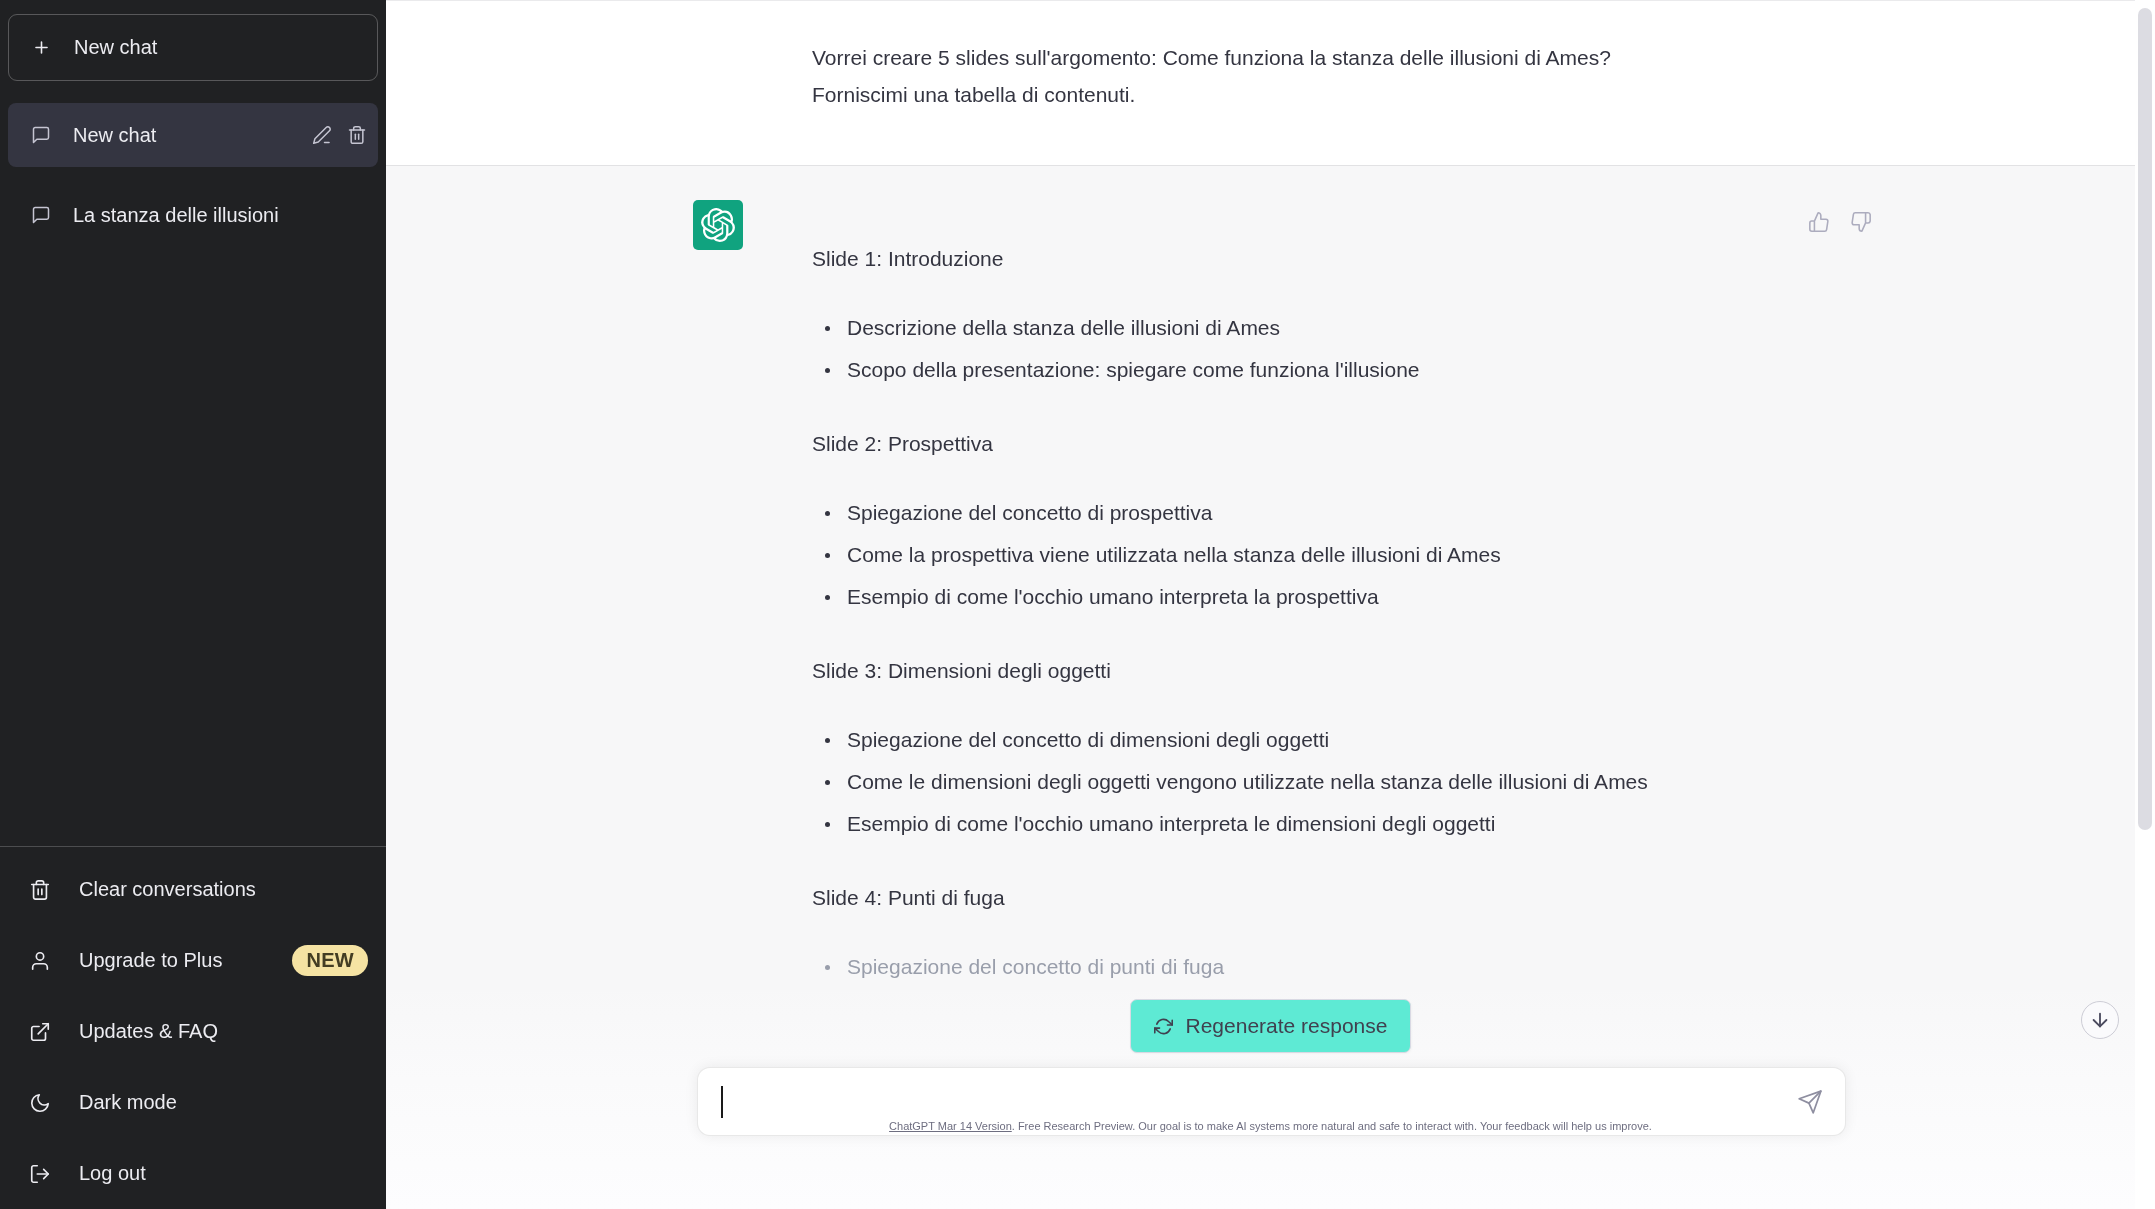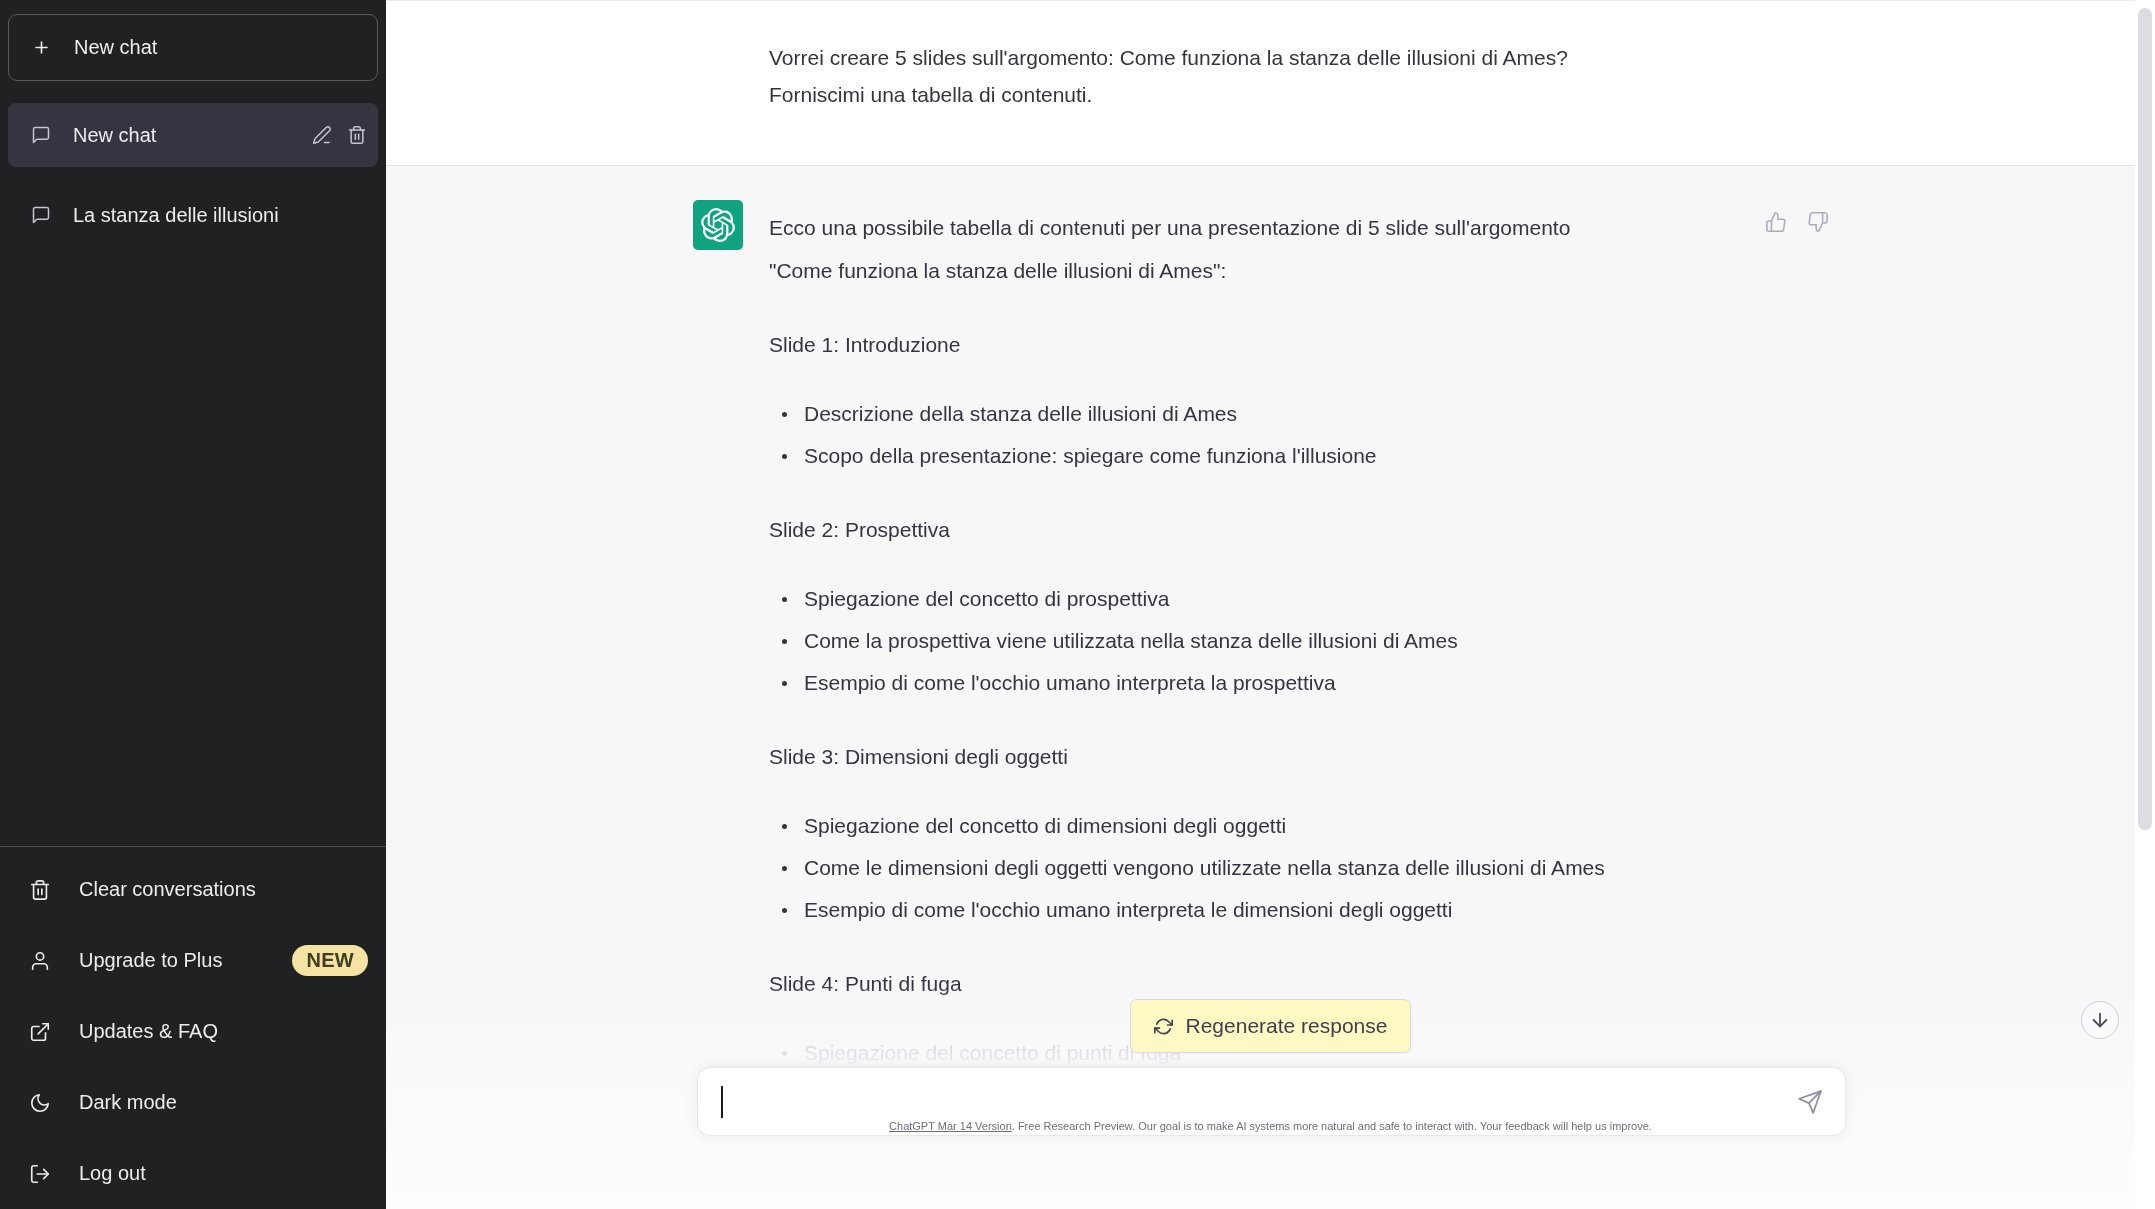--- a/index.html
+++ b/index.html
@@ -48,21 +48,21 @@
   .row { display:flex; padding-left:307px; }
   .user-row {
     background:#ffffff; height:166px; padding-top:36px;
     border-top:1px solid #eaeaec; border-bottom:1px solid #e2e2e4;
   }
   .assistant-row { background:#f7f7f8; padding-top:34px; padding-bottom:40px; }
   .gutter { width:50px; flex:none; margin-right:26px; }
   .avatar { width:50px; height:50px; border-radius:5px; }
   .user-avatar { background:transparent; }
   .gpt-avatar { background:#10a37f; display:flex; align-items:center; justify-content:center; }
-  .msg-content { width:960px; color:#343541; font-size:21px; }
+  .msg-content { width:960px; color:#343541; font-size:21px;margin-left:43px; }
   .user-text { line-height:37px; padding-top:2px; }
   .assistant-text { padding-top:6px; }
   .assistant-text p { margin:0; line-height:43px; }
   .assistant-text h3 { margin:31px 0 0; font-size:21px; font-weight:normal; line-height:43px; }
   .assistant-text ul { margin:27px 0 0; padding:0 0 0 35px; list-style:none; }
   .assistant-text li { position:relative; line-height:42px; }
   .assistant-text li::before {
     content:""; position:absolute; left:-22px; top:19px; width:5px; height:5px;
     border-radius:50%; background:#343541;
   }
@@ -72,21 +72,21 @@
   .icon-btn { background:none; border:none; padding:0; color:#acacbe; cursor:pointer; height:24px; }
 
   
   .bottom-fade {
     position:absolute; left:0; right:0; top:985px; height:224px; pointer-events:none;
     background:linear-gradient(180deg, rgba(247,247,248,0) 0%, rgba(250,250,251,0.85) 35%, #fbfbfc 60%, #fdfdfe 100%);
   }
   .regen-btn {
     position:absolute; top:999px; left:50%; transform:translateX(-50%);
     height:54px; padding:0 23px; display:flex; align-items:center; gap:13px;
-    background:#fef9c3; border:1px solid #d9d9e3; border-radius:7px; color:#40414f;
+    background:#5eead4; border:1px solid #d9d9e3; border-radius:7px; color:#40414f;
     font-size:21px; cursor:pointer; font-family:inherit; box-shadow:0 1px 2px rgba(0,0,0,0.03);
   }
   .composer {
     position:absolute; top:1067px; left:311px; width:1149px; height:69px;
     background:#fff; border:1px solid rgba(0,0,0,0.09); border-radius:13px;
     box-shadow:0 0 14px rgba(0,0,0,0.07);
   }
   .composer input {
     position:absolute; inset:0; border:none; outline:none; background:transparent;
     font-size:21px; padding:0 70px 0 28px; color:#343541; caret-color:transparent; font-family:inherit;
@@ -236,24 +236,20 @@
         <div class="avatar gpt-avatar">
           <span>
             <svg width="34" height="34" viewBox="0 0 24 24" fill="#ffffff">
                 <path d="M22.2819 9.8211a5.9847 5.9847 0 0 0-.5157-4.9108 6.0462 6.0462 0 0 0-6.5098-2.9A6.0651 6.0651 0 0 0 4.9807 4.1818a5.9847 5.9847 0 0 0-3.9977 2.9 6.0462 6.0462 0 0 0 .7427 7.0966 5.98 5.98 0 0 0 .511 4.9107 6.051 6.051 0 0 0 6.5146 2.9001A5.9847 5.9847 0 0 0 13.2599 24a6.0557 6.0557 0 0 0 5.7718-4.2058 5.9894 5.9894 0 0 0 3.9977-2.9001 6.0557 6.0557 0 0 0-.7475-7.0729zm-9.022 12.6081a4.4755 4.4755 0 0 1-2.8764-1.0408l.1419-.0804 4.7783-2.7582a.7948.7948 0 0 0 .3927-.6813v-6.7369l2.02 1.1686a.071.071 0 0 1 .038.0615v5.5826a4.504 4.504 0 0 1-4.4945 4.4849zm-9.6607-4.1254a4.4708 4.4708 0 0 1-.5346-3.0137l.142.0852 4.783 2.7582a.7712.7712 0 0 0 .7806 0l5.8428-3.3685v2.3324a.0804.0804 0 0 1-.0332.0615L9.74 19.9502a4.4992 4.4992 0 0 1-6.1408-1.6464zM2.3408 7.8956a4.485 4.485 0 0 1 2.3655-1.9728V11.6a.7664.7664 0 0 0 .3879.6765l5.8144 3.3543-2.0201 1.1685a.0757.0757 0 0 1-.071 0l-4.8303-2.7865A4.504 4.504 0 0 1 2.3408 7.8956zm16.5963 3.8558L13.1038 8.364 15.1192 7.2a.0757.0757 0 0 1 .071 0l4.8303 2.7913a4.4944 4.4944 0 0 1-.6765 8.1042v-5.6772a.79.79 0 0 0-.407-.667zm2.0107-3.0231l-.142-.0852-4.7735-2.7818a.7759.7759 0 0 0-.7854 0L9.409 9.2297V6.8974a.0662.0662 0 0 1 .0284-.0615l4.8303-2.7866a4.4992 4.4992 0 0 1 6.6802 4.66zM8.3065 12.863l-2.02-1.1638a.0804.0804 0 0 1-.038-.0567V6.0742a4.4992 4.4992 0 0 1 7.3757-3.4537l-.142.0805L8.704 5.459a.7948.7948 0 0 0-.3927.6813zm1.0976-2.3654l2.602-1.4998 2.6069 1.4998v2.9994l-2.5974 1.4997-2.6067-1.4997Z"></path>
               </svg>
           </span>
         </div>
       </div>
 
       <div class="msg-content assistant-text">
-        <p>
-          <span>Ecco una possibile tabella di contenuti per una presentazione di 5 slide sull'argomento</span><br>
-          <span>"Come funziona la stanza delle illusioni di Ames":</span>
-        </p>
 
         <h3>Slide 1: Introduzione</h3>
         <ul>
           <li>Descrizione della stanza delle illusioni di Ames</li>
           <li>Scopo della presentazione: spiegare come funziona l'illusione</li>
         </ul>
 
         <h3>Slide 2: Prospettiva</h3>
         <ul>
           <li>Spiegazione del concetto di prospettiva</li>

